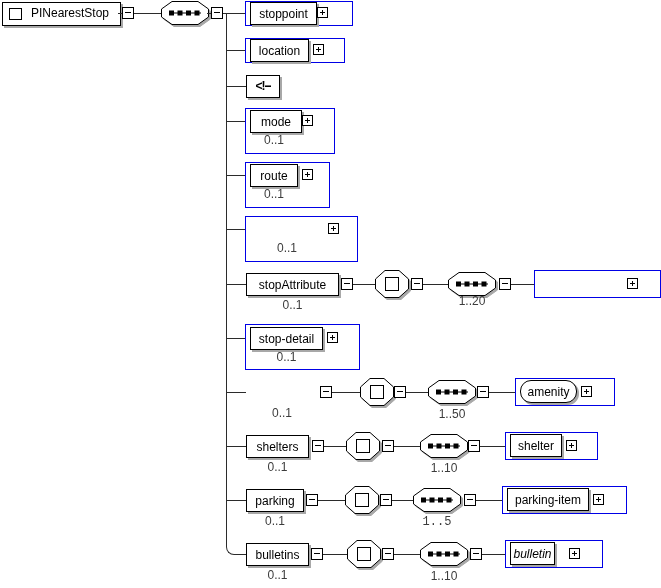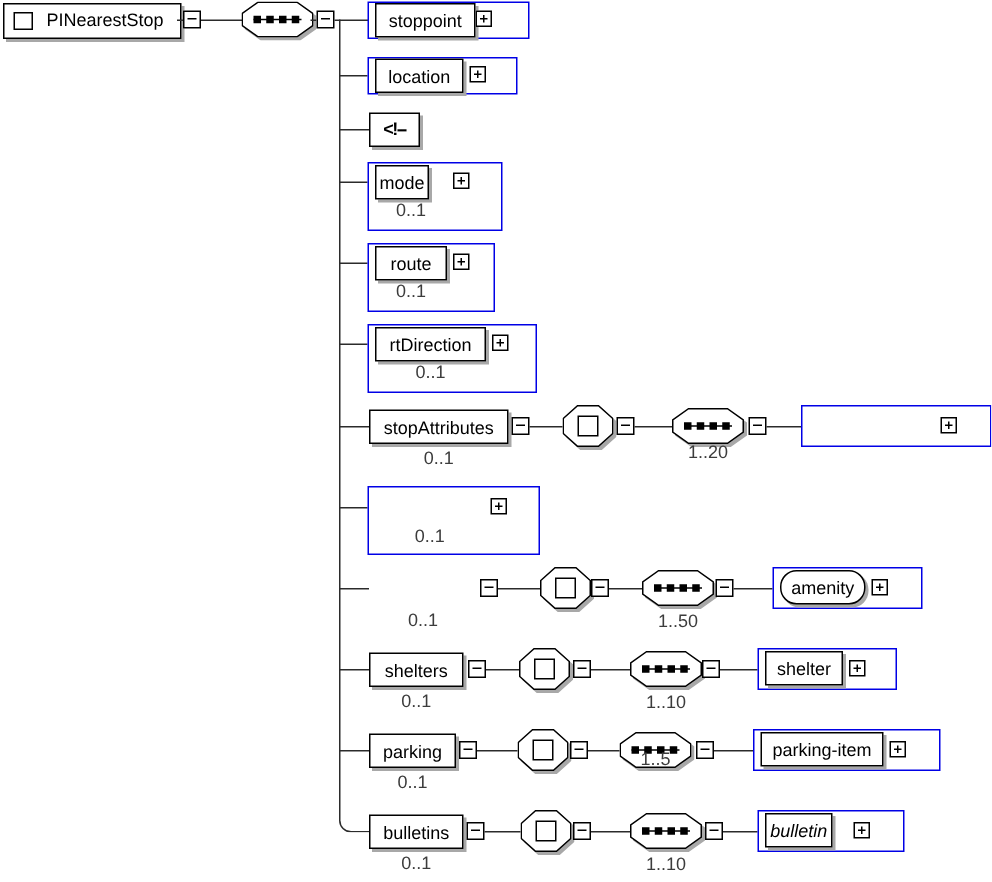--- a/index.html
+++ b/index.html
@@ -98,51 +98,48 @@
   <div class="pm plus" style="left:313px;top:44px;">
       <i></i>
       <b></b>
     </div>
 
   <div class="ebox" style="left:246px;top:75px;width:34px;">
     <span class="cmt">&lt;!--</span>
   </div>
 
   <div class="blue" style="left:245px;top:108px;width:90px;height:46px;"></div>
-  <div class="ebox" style="left:250px;top:110px;width:36px;justify-content:center;">
+  <div class="ebox" style="left:250px;top:110px;width:52px;justify-content:center;">
     <span>mode</span>
   </div>
   <div class="pm plus" style="left:302px;top:115px;">
       <i></i>
       <b></b>
     </div>
   <div class="card" style="left:250px;top:133px;width:48px;">0..1</div>
 
   <div class="blue" style="left:245px;top:162px;width:85px;height:46px;"></div>
   <div class="ebox" style="left:250px;top:164px;width:48px;">
     <span>route</span>
   </div>
   <div class="pm plus" style="left:302px;top:169px;">
       <i></i>
       <b></b>
     </div>
   <div class="card" style="left:250px;top:187px;width:48px;">0..1</div>
 
   <div class="blue" style="left:245px;top:216px;width:113px;height:46px;"></div>
-  <div class="ebox" style="left:250px;top:218px;width:74px;">
-    <span>rtDirection</span>
-  </div>
   <div class="pm plus" style="left:328px;top:223px;">
       <i></i>
       <b></b>
     </div>
   <div class="card" style="left:250px;top:241px;width:74px;">0..1</div>
 
   <div class="ebox" style="left:246px;top:273px;width:93px;">
-    <span>stopAttributes</span>
+    <span>stopAttribute</span>
   </div>
   <div class="card" style="left:246px;top:298px;width:93px;">0..1</div>
   <div class="pm" style="left:341px;top:278px;">
       <i></i>
     </div>
   <div class="hline" style="left:353px;top:284px;width:22px;"></div>
   <svg class="sym" style="left:375px;top:270px;" width="34" height="28" viewBox="0 0 34 28">
     <polygon points="10,0.5 24,0.5 33.5,9 33.5,19 24,27.5 10,27.5 0.5,19 0.5,9" fill="#fff" stroke="#000"></polygon>
     <rect x="10.5" y="7.5" width="13" height="13" fill="#fff" stroke="#000"></rect>
   </svg>
@@ -163,20 +160,23 @@
       <i></i>
     </div>
   <div class="hline" style="left:511px;top:284px;width:23px;"></div>
   <div class="blue" style="left:534px;top:270px;width:127px;height:28px;"></div>
   <div class="pm plus" style="left:627px;top:278px;">
       <i></i>
       <b></b>
     </div>
 
   <div class="blue" style="left:245px;top:324px;width:115px;height:46px;"></div>
+  <div class="ebox" style="left:250px;top:327px;width:73px;">
+    <span>stop-detail</span>
+  </div>
   <div class="pm plus" style="left:327px;top:332px;">
       <i></i>
       <b></b>
     </div>
   <div class="card" style="left:250px;top:350px;width:73px;">0..1</div>
 
   <div class="card" style="left:246px;top:406px;width:72px;">0..1</div>
   <div class="pm" style="left:320px;top:386px;">
       <i></i>
     </div>
@@ -266,21 +266,21 @@
     </div>
   <div class="hline" style="left:392px;top:500px;width:21px;"></div>
   <svg class="sym" style="left:413px;top:488px;" width="48" height="24" viewBox="0 0 48 24">
     <polygon points="11,0.5 37,0.5 47.5,8 47.5,16 37,23.5 11,23.5 0.5,16 0.5,8" fill="#fff" stroke="#000"></polygon>
     <line x1="8" y1="12" x2="40" y2="12" stroke="#000"></line>
     <rect x="8" y="9.5" width="5" height="5" fill="#000"></rect>
       <rect x="16.5" y="9.5" width="5" height="5" fill="#000"></rect>
     <rect x="25" y="9.5" width="5" height="5" fill="#000"></rect>
       <rect x="33.5" y="9.5" width="5" height="5" fill="#000"></rect>
   </svg>
-  <div class="card" style="left:413px;top:499px;width:48px;">1..5</div>
+  <div class="card" style="left:413px;top:515px;width:48px;font-family:Liberation Mono, monospace;">1..5</div>
   <div class="pm" style="left:464px;top:494px;">
       <i></i>
     </div>
   <div class="hline" style="left:476px;top:500px;width:26px;"></div>
   <div class="blue" style="left:502px;top:486px;width:125px;height:28px;"></div>
   <div class="ebox" style="left:507px;top:488px;width:82px;">
     <span>parking-item</span>
   </div>
   <div class="pm plus" style="left:593px;top:494px;">
       <i></i>

